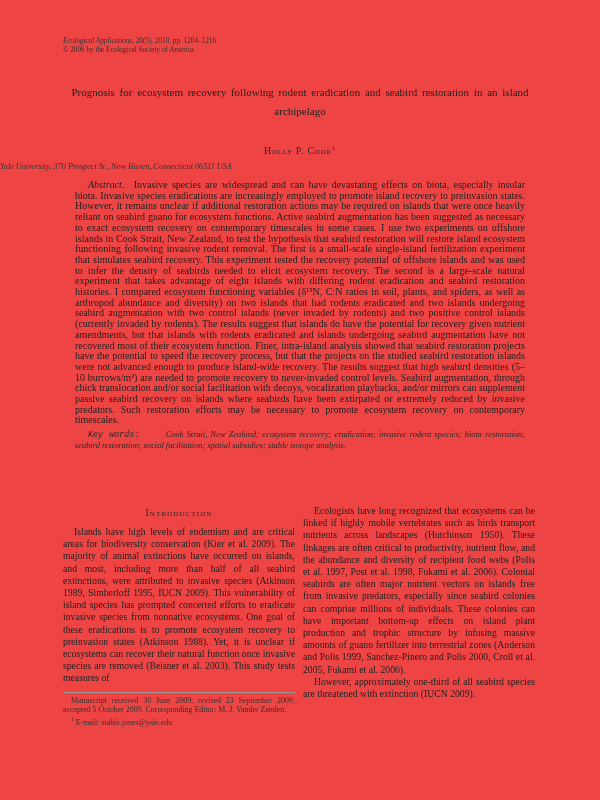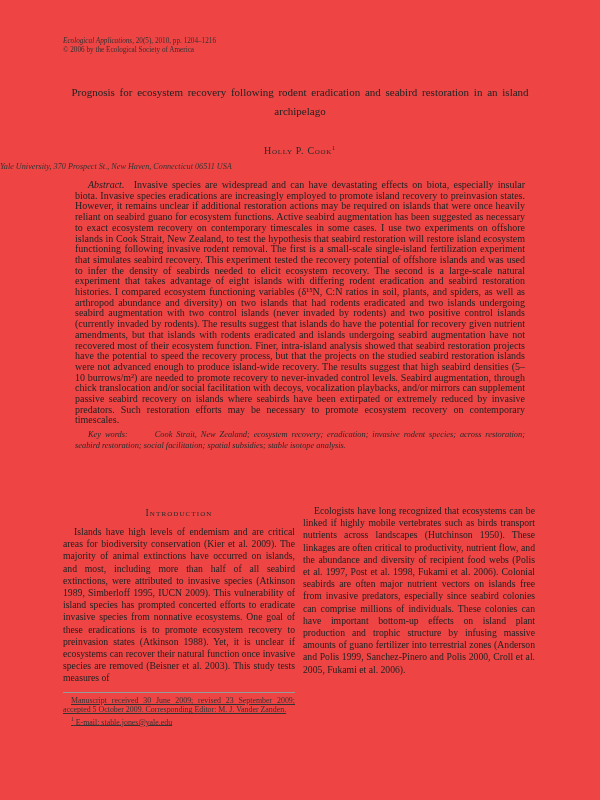--- a/index.html
+++ b/index.html
@@ -18,32 +18,32 @@
   .author sup { font-size:6.5px; }
 
   .affil { position:absolute; top:162px; left:0; width:600px; 
            font-size:8.2px; font-style:italic; color:#333; }
 
   .abstract-block { position:absolute; top:180px; left:75px; width:450px; }
   .abstract { margin:0; font-size:10px; line-height:10.7px; text-align:justify; text-indent:13px; color:#222; }
   .abstract-label { font-style:italic; margin-right:5px; }
   .keywords { margin:4px 0 0 0; font-size:8.4px; line-height:10.4px; font-style:italic;
               text-indent:13px; text-align:justify; color:#2a2a2a; }
-  .kw-label { margin-right:23px; }
+  .kw-label { margin-right:23px;font-family:Liberation Mono, monospace; }
 
   .columns { position:absolute; top:505px; left:63px; width:474px; display:flex; gap:8px; }
   .col { width:232px; }
   .sec-heading { margin:2px 0 8px 0; text-align:center; font-size:9.8px; font-weight:normal;
                  font-variant:small-caps; letter-spacing:1.1px; color:#2a2a2a; }
   .body-para { margin:0; font-size:9.7px; line-height:12.2px; text-align:justify; color:#222; }
   .indent { text-indent:11px; }
 
   .footnote { position:absolute; top:692px; left:63px; width:232px; }
   .footnote-rule { border-top:1px solid #999; width:100%; height:0; margin-bottom:3px; }
-  .fn-history, .fn-email { margin:0; font-size:7.9px; line-height:9.4px; text-align:justify; color:#333;text-decoration:underline; }
+  .fn-history, .fn-email { margin:0; font-size:7.9px; line-height:9.4px; text-align:justify; color:#333; }
   .indent-sm { text-indent:8px; }
   .fn-email sup { font-size:5.5px; }
 
   .page-number { position:absolute; top:744px; left:0; width:600px; text-align:center;
                  font-size:9px; color:#333; }
 </style>
 </head>
 <body>
 
 <div class="page">
@@ -62,31 +62,32 @@
 
   <div class="affil">Yale University, 370 Prospect St., New Haven, Connecticut 06511 USA</div>
 
   <div class="abstract-block">
     <p class="abstract">
       <span class="abstract-label">Abstract.</span>
       <span>Invasive species are widespread and can have devastating effects on biota, especially insular biota. Invasive species eradications are increasingly employed to promote island recovery to preinvasion states. However, it remains unclear if additional restoration actions may be required on islands that were once heavily reliant on seabird guano for ecosystem functions. Active seabird augmentation has been suggested as necessary to exact ecosystem recovery on contemporary timescales in some cases. I use two experiments on offshore islands in Cook Strait, New Zealand, to test the hypothesis that seabird restoration will restore island ecosystem functioning following invasive rodent removal. The first is a small-scale single-island fertilization experiment that simulates seabird recovery. This experiment tested the recovery potential of offshore islands and was used to infer the density of seabirds needed to elicit ecosystem recovery. The second is a large-scale natural experiment that takes advantage of eight islands with differing rodent eradication and seabird restoration histories. I compared ecosystem functioning variables (δ¹⁵N, C:N ratios in soil, plants, and spiders, as well as arthropod abundance and diversity) on two islands that had rodents eradicated and two islands undergoing seabird augmentation with two control islands (never invaded by rodents) and two positive control islands (currently invaded by rodents). The results suggest that islands do have the potential for recovery given nutrient amendments, but that islands with rodents eradicated and islands undergoing seabird augmentation have not recovered most of their ecosystem function. Finer, intra-island analysis showed that seabird restoration projects have the potential to speed the recovery process, but that the projects on the studied seabird restoration islands were not advanced enough to produce island-wide recovery. The results suggest that high seabird densities (5–10 burrows/m²) are needed to promote recovery to never-invaded control levels. Seabird augmentation, through chick translocation and/or social facilitation with decoys, vocalization playbacks, and/or mirrors can supplement passive seabird recovery on islands where seabirds have been extirpated or extremely reduced by invasive predators. Such restoration efforts may be necessary to promote ecosystem recovery on contemporary timescales.</span>
     </p>
     <p class="keywords">
       <span class="kw-label">Key words:</span>
-      <span>Cook Strait, New Zealand; ecosystem recovery; eradication; invasive rodent species; across restoration; seabird restoration; social facilitation; spatial subsidies; stable isotope analysis.</span>
+      <span>Cook Strait, New Zealand; ecosystem recovery; eradication; invasive rodent species; biota restoration; seabird restoration; social facilitation; spatial subsidies; stable isotope analysis.</span>
     </p>
   </div>
 
   <div class="columns">
     <div class="col">
       <h2 class="sec-heading">Introduction</h2>
       <p class="body-para indent">Islands have high levels of endemism and are critical areas for biodiversity conservation (Kier et al. 2009). The majority of animal extinctions have occurred on islands, and most, including more than half of all seabird extinctions, were attributed to invasive species (Atkinson 1989, Simberloff 1995, IUCN 2009). This vulnerability of island species has prompted concerted efforts to eradicate invasive species from nonnative ecosystems. One goal of these eradications is to promote ecosystem recovery to preinvasion states (Atkinson 1988). Yet, it is unclear if ecosystems can recover their natural function once invasive species are removed (Beisner et al. 2003). This study tests measures of</p>
     </div>
     <div class="col">
       <p class="body-para indent">Ecologists have long recognized that ecosystems can be linked if highly mobile vertebrates such as birds transport nutrients across landscapes (Hutchinson 1950). These linkages are often critical to productivity, nutrient flow, and the abundance and diversity of recipient food webs (Polis et al. 1997, Post et al. 1998, Fukami et al. 2006). Colonial seabirds are often major nutrient vectors on islands free from invasive predators, especially since seabird colonies can comprise millions of individuals. These colonies can have important bottom-up effects on island plant production and trophic structure by infusing massive amounts of guano fertilizer into terrestrial zones (Anderson and Polis 1999, Sanchez-Pinero and Polis 2000, Croll et al. 2005, Fukami et al. 2006).</p>
+      <p class="body-para indent">However, approximately one-third of all seabird species are threatened with extinction (IUCN 2009).</p>
     </div>
   </div>
 
   <div class="footnote">
     <div class="footnote-rule"></div>
     <p class="fn-history indent-sm">Manuscript received 30 June 2009; revised 23 September 2009; accepted 5 October 2009. Corresponding Editor: M. J. Vander Zanden.</p>
     <p class="fn-email indent-sm">
       <sup>1</sup>
       <span>E-mail: stable.jones@yale.edu</span>
     </p>

